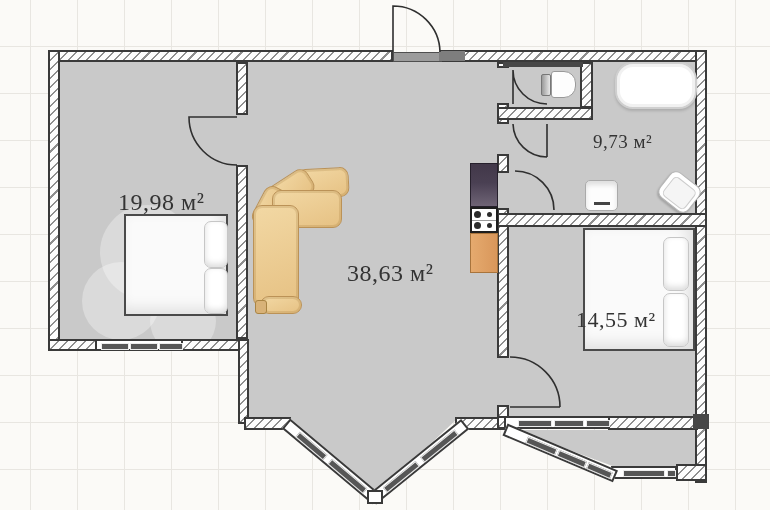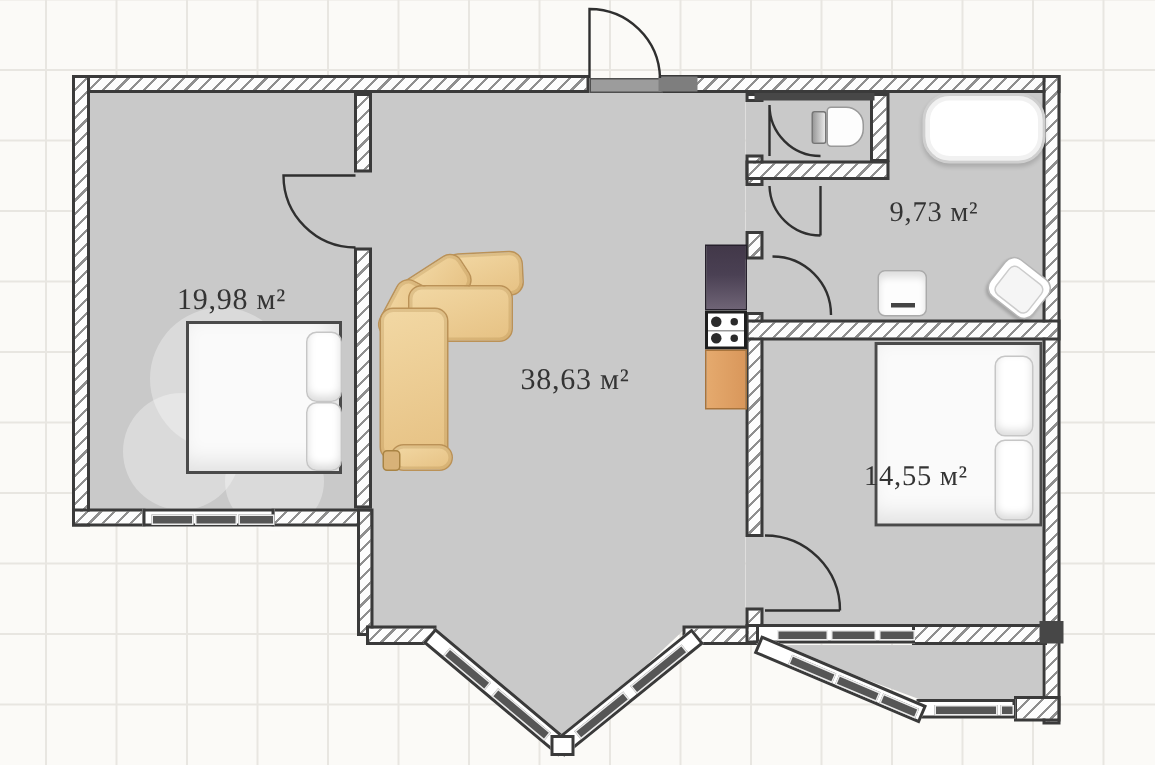--- a/index.html
+++ b/index.html
@@ -20,21 +20,21 @@
   .rot{transform-origin:0 50%;}
   .thresh{position:absolute;z-index:3;}
   .box{position:absolute;box-sizing:border-box;background:#fff;border:2px solid #3a3a3a;z-index:3;}
   .furn{position:absolute;z-index:4;box-sizing:border-box;}
   .bed{background:#fafafa;border:2px solid #4a4a4a;box-shadow:inset -6px -6px 14px rgba(0,0,0,.10);}
   .pillow{position:absolute;background:#fff;border:1px solid #c6c6c6;border-radius:7px;
           box-shadow:inset 0 -3px 6px rgba(0,0,0,.14);z-index:4;}
   .sofa{background:linear-gradient(160deg,#f2d8a4,#e6c183);border:1px solid #bb9257;
         border-radius:9px;box-shadow:inset 0 0 0 2px rgba(160,120,55,.22);}
   .lbl{position:absolute;z-index:7;font-family:"Liberation Serif","DejaVu Serif",serif;
-       font-size:20px;color:#343434;letter-spacing:.5px;white-space:nowrap;}
+       font-size:24px;color:#343434;letter-spacing:.5px;white-space:nowrap;}
   .wm{position:absolute;left:195px;top:168px;z-index:6;font-weight:700;font-size:215px;
       line-height:1;letter-spacing:-8px;color:rgba(110,110,110,.13);pointer-events:none;}
   svg.ov{position:absolute;left:0;top:0;z-index:5;}
 </style>
 </head>
 <body>
 
 <div id="plan">
 
   <div class="fl" style="left:58px;top:60px;width:188px;height:281px"></div>
@@ -146,17 +146,17 @@
     <path d="M393 52 L393 6 A47 47 0 0 1 440 52"></path>
     <path d="M237 117 L189 117 A48 48 0 0 0 237 165"></path>
     <path d="M513 70 L513 104 M513 70 A34 34 0 0 0 547 104"></path>
     <path d="M547 124 L547 157 M513 124 A34 34 0 0 0 547 157"></path>
     <path d="M515 171 A39 39 0 0 1 554 210"></path>
     <path d="M510 357 A50 50 0 0 1 560 407 M510 407 L560 407"></path>
   </svg>
 
 
   <div class="lbl" style="left:118px;top:189px">19,98 м²</div>
-  <div class="lbl" style="left:347px;top:242px">38,63 м²</div>
+  <div class="lbl" style="left:347px;top:260px">38,63 м²</div>
   <div class="lbl" style="left:593px;top:131px;font-size:19px">9,73 м²</div>
-  <div class="lbl" style="left:576px;top:307px;font-size:19px">14,55 м²</div>
+  <div class="lbl" style="left:576px;top:307px;font-size:22px">14,55 м²</div>
 
 </div>
 
 </body></html>

